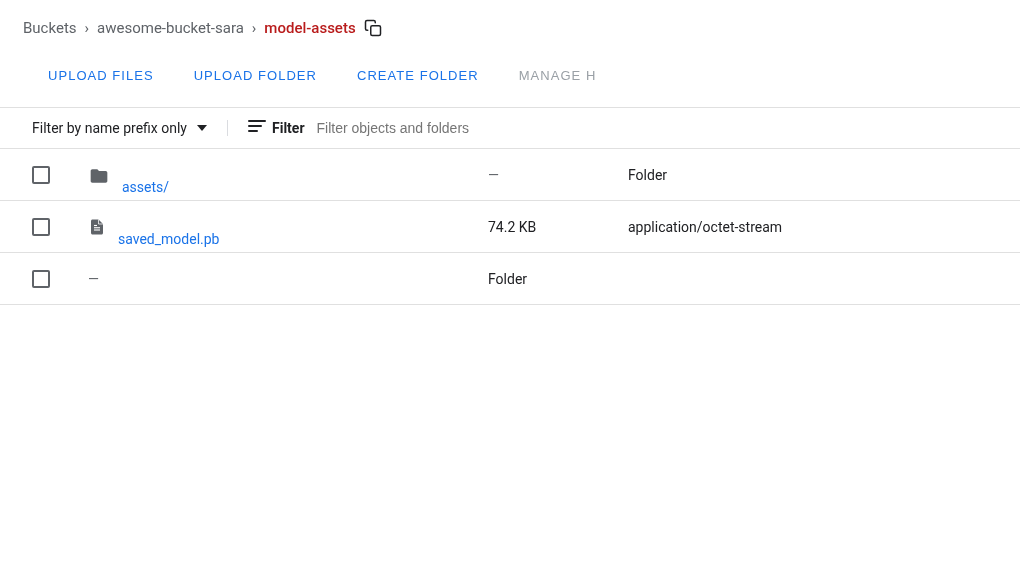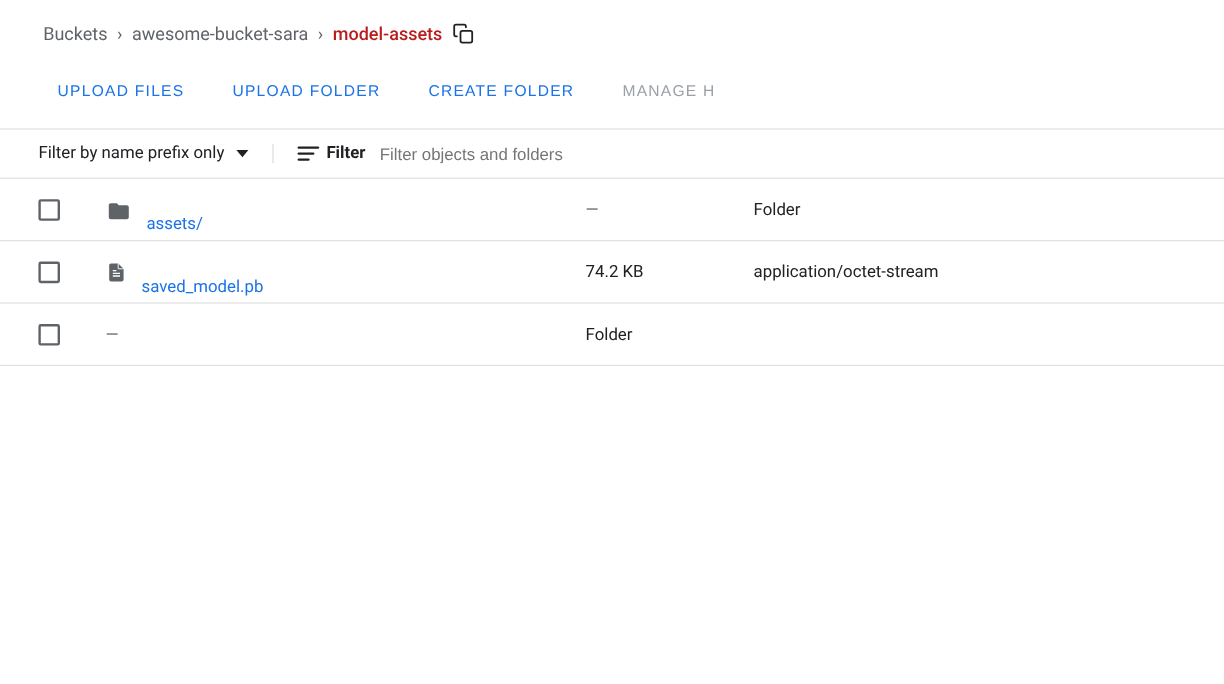--- a/index.html
+++ b/index.html
@@ -10,21 +10,21 @@
       font-size: 14px;
       width: 1020px;
       height: 570px;
       overflow: hidden;
     }
 
     
     .breadcrumb-bar {
       display: flex;
       align-items: center;
-      padding: 18px 32px 14px 36px;
+      padding: 18px 32px 14px 23px;
       gap: 0;
     }
     .breadcrumb-item {
       color: #5f6368;
       font-size: 15px;
       cursor: pointer;
     }
     .breadcrumb-item.active {
       color: #b91c1c;
       font-weight: 500;
@@ -96,21 +96,21 @@
       display: inline-block;
       width: 0;
       height: 0;
       border-left: 5px solid transparent;
       border-right: 5px solid transparent;
       border-top: 6px solid #202124;
       margin-left: 4px;
     }
     .filter-icon-btn {
       display: flex;
-      align-items: center;
+      align-items: flex-start;
       gap: 6px;
       cursor: pointer;
       font-weight: 700;
       font-size: 14px;
       color: #202124;
       margin-right: 12px;
     }
     .filter-lines-icon {
       display: flex;
       flex-direction: column;

